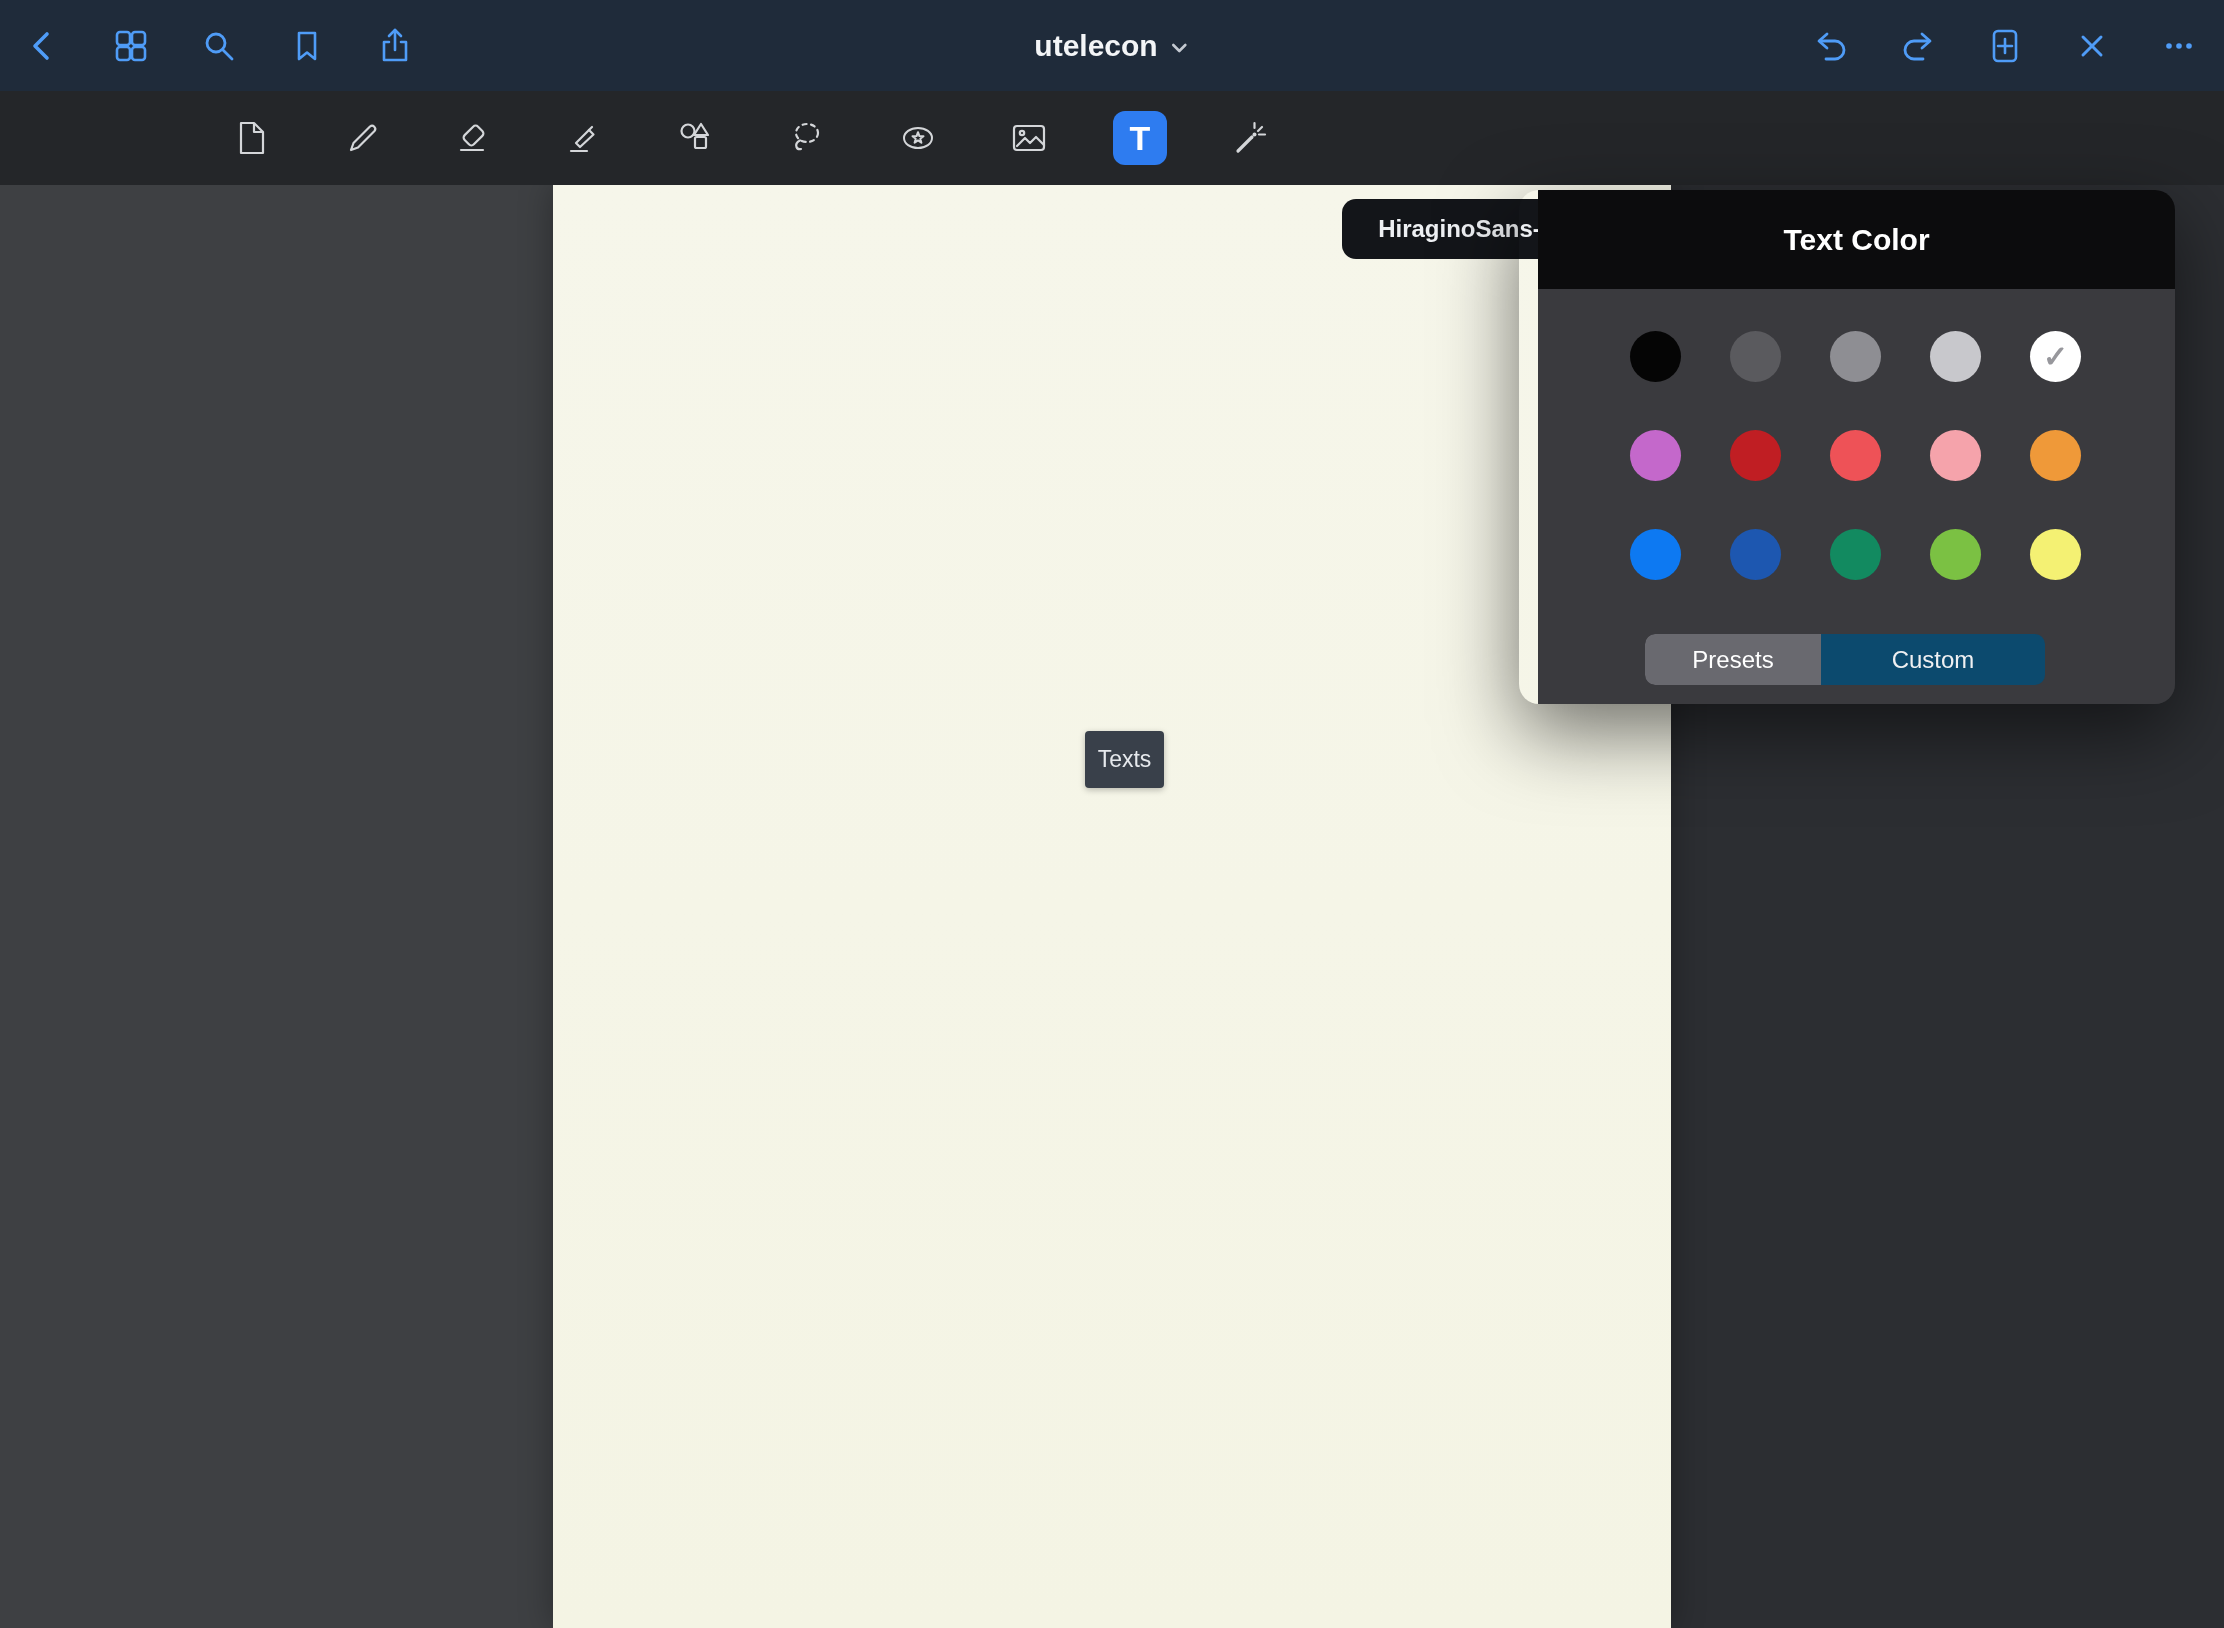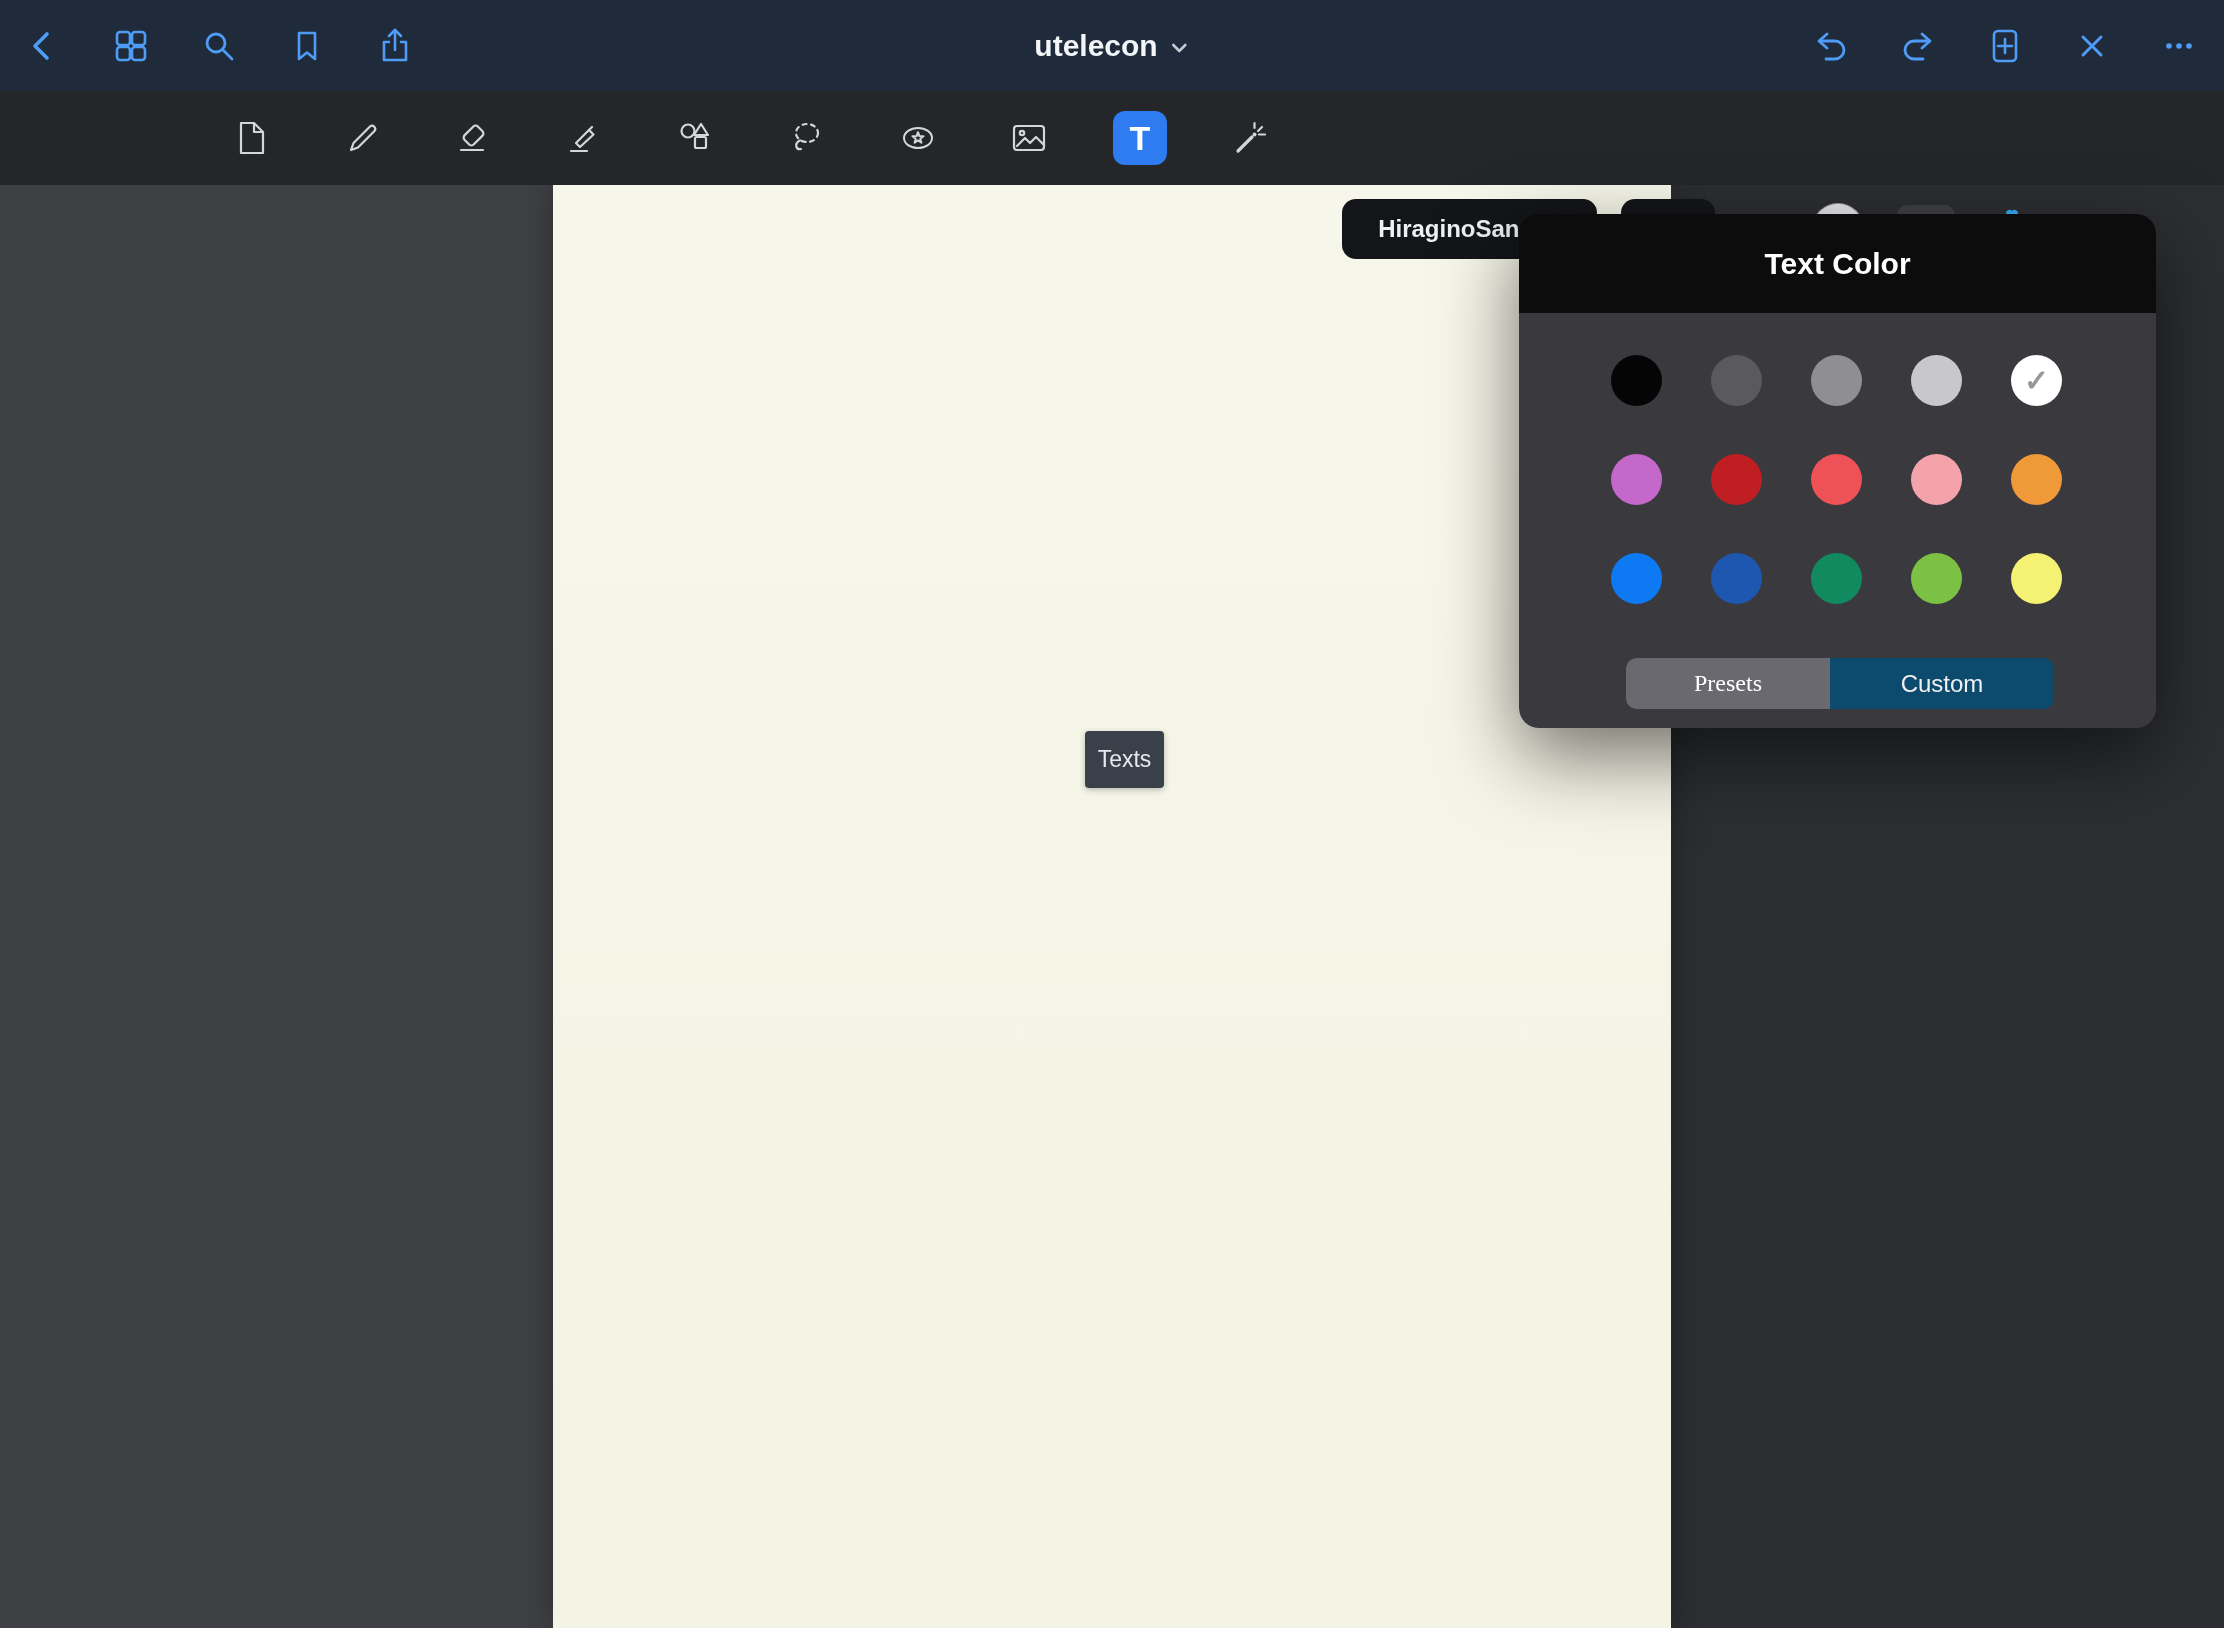--- a/index.html
+++ b/index.html
@@ -35,33 +35,33 @@
   .ghost-btn{position:absolute;left:1897px;top:114px;width:58px;height:48px;border-radius:10px;
     background:rgba(255,255,255,.09);cursor:pointer;}
   
   .right-shade{position:absolute;left:1671px;top:185px;right:0;bottom:0;background:#2c2e32;}
   .page{position:absolute;left:553px;top:185px;width:1118px;height:1443px;
     background:linear-gradient(180deg,#f6f6ea 0%,#f4f4e4 100%);box-shadow:0 0 32px rgba(0,0,0,.32);}
   .texts-object{position:absolute;left:532px;top:546px;width:79px;height:57px;background:#39404a;
     border-radius:4px;display:flex;align-items:center;justify-content:center;
     color:#e6e9ed;font-size:23px;cursor:pointer;box-shadow:0 2px 6px rgba(0,0,0,.25);}
   
-  .popover{position:absolute;left:1519px;top:214px;width:637px;border-radius:20px;overflow:hidden;
-    box-shadow:0 28px 80px rgba(0,0,0,.55);z-index:10;}
+  .popover{position:absolute;left:1519px;top:190px;width:637px;border-radius:20px;overflow:hidden;
+    box-shadow:0 28px 80px rgba(0,0,0,.55);z-index:10;padding-left:19px;}
   .pop-header{height:99px;background:#0c0c0d;display:flex;align-items:center;justify-content:center;
     color:#ffffff;font-size:30px;font-weight:bold;}
   .pop-body{position:relative;height:415px;background:#3a3a3e;}
   .swatch-grid{position:absolute;left:92px;top:42px;display:grid;grid-template-columns:repeat(5,51px);gap:48px 49px;}
   .swatch{width:51px;height:51px;border-radius:50%;position:relative;cursor:pointer;}
   .swatch .check{position:absolute;inset:0;display:flex;align-items:center;justify-content:center;
     color:#97979c;font-size:30px;font-weight:bold;}
   .segment{position:absolute;left:107px;top:345px;width:428px;height:51px;border-radius:10px;
     overflow:hidden;display:flex;}
   .seg-btn{display:flex;align-items:center;justify-content:center;font-size:24px;color:#ffffff;cursor:pointer;}
-  .seg-btn.selected{background:#69696f;width:204px;border-radius:10px 0 0 10px;font-family:Liberation Serif, serif;}
+  .seg-btn.selected{background:#69696f;width:176px;border-radius:10px 0 0 10px;}
   .seg-btn.unselected{background:#0c4a6e;width:224px;color:#f0f0f2;border-radius:0 10px 10px 0;}
 </style>
 </head>
 <body>
 
 <div class="screen">
 
   <div class="right-shade"></div>
   <div class="page">
     <div class="texts-object">Texts</div>

